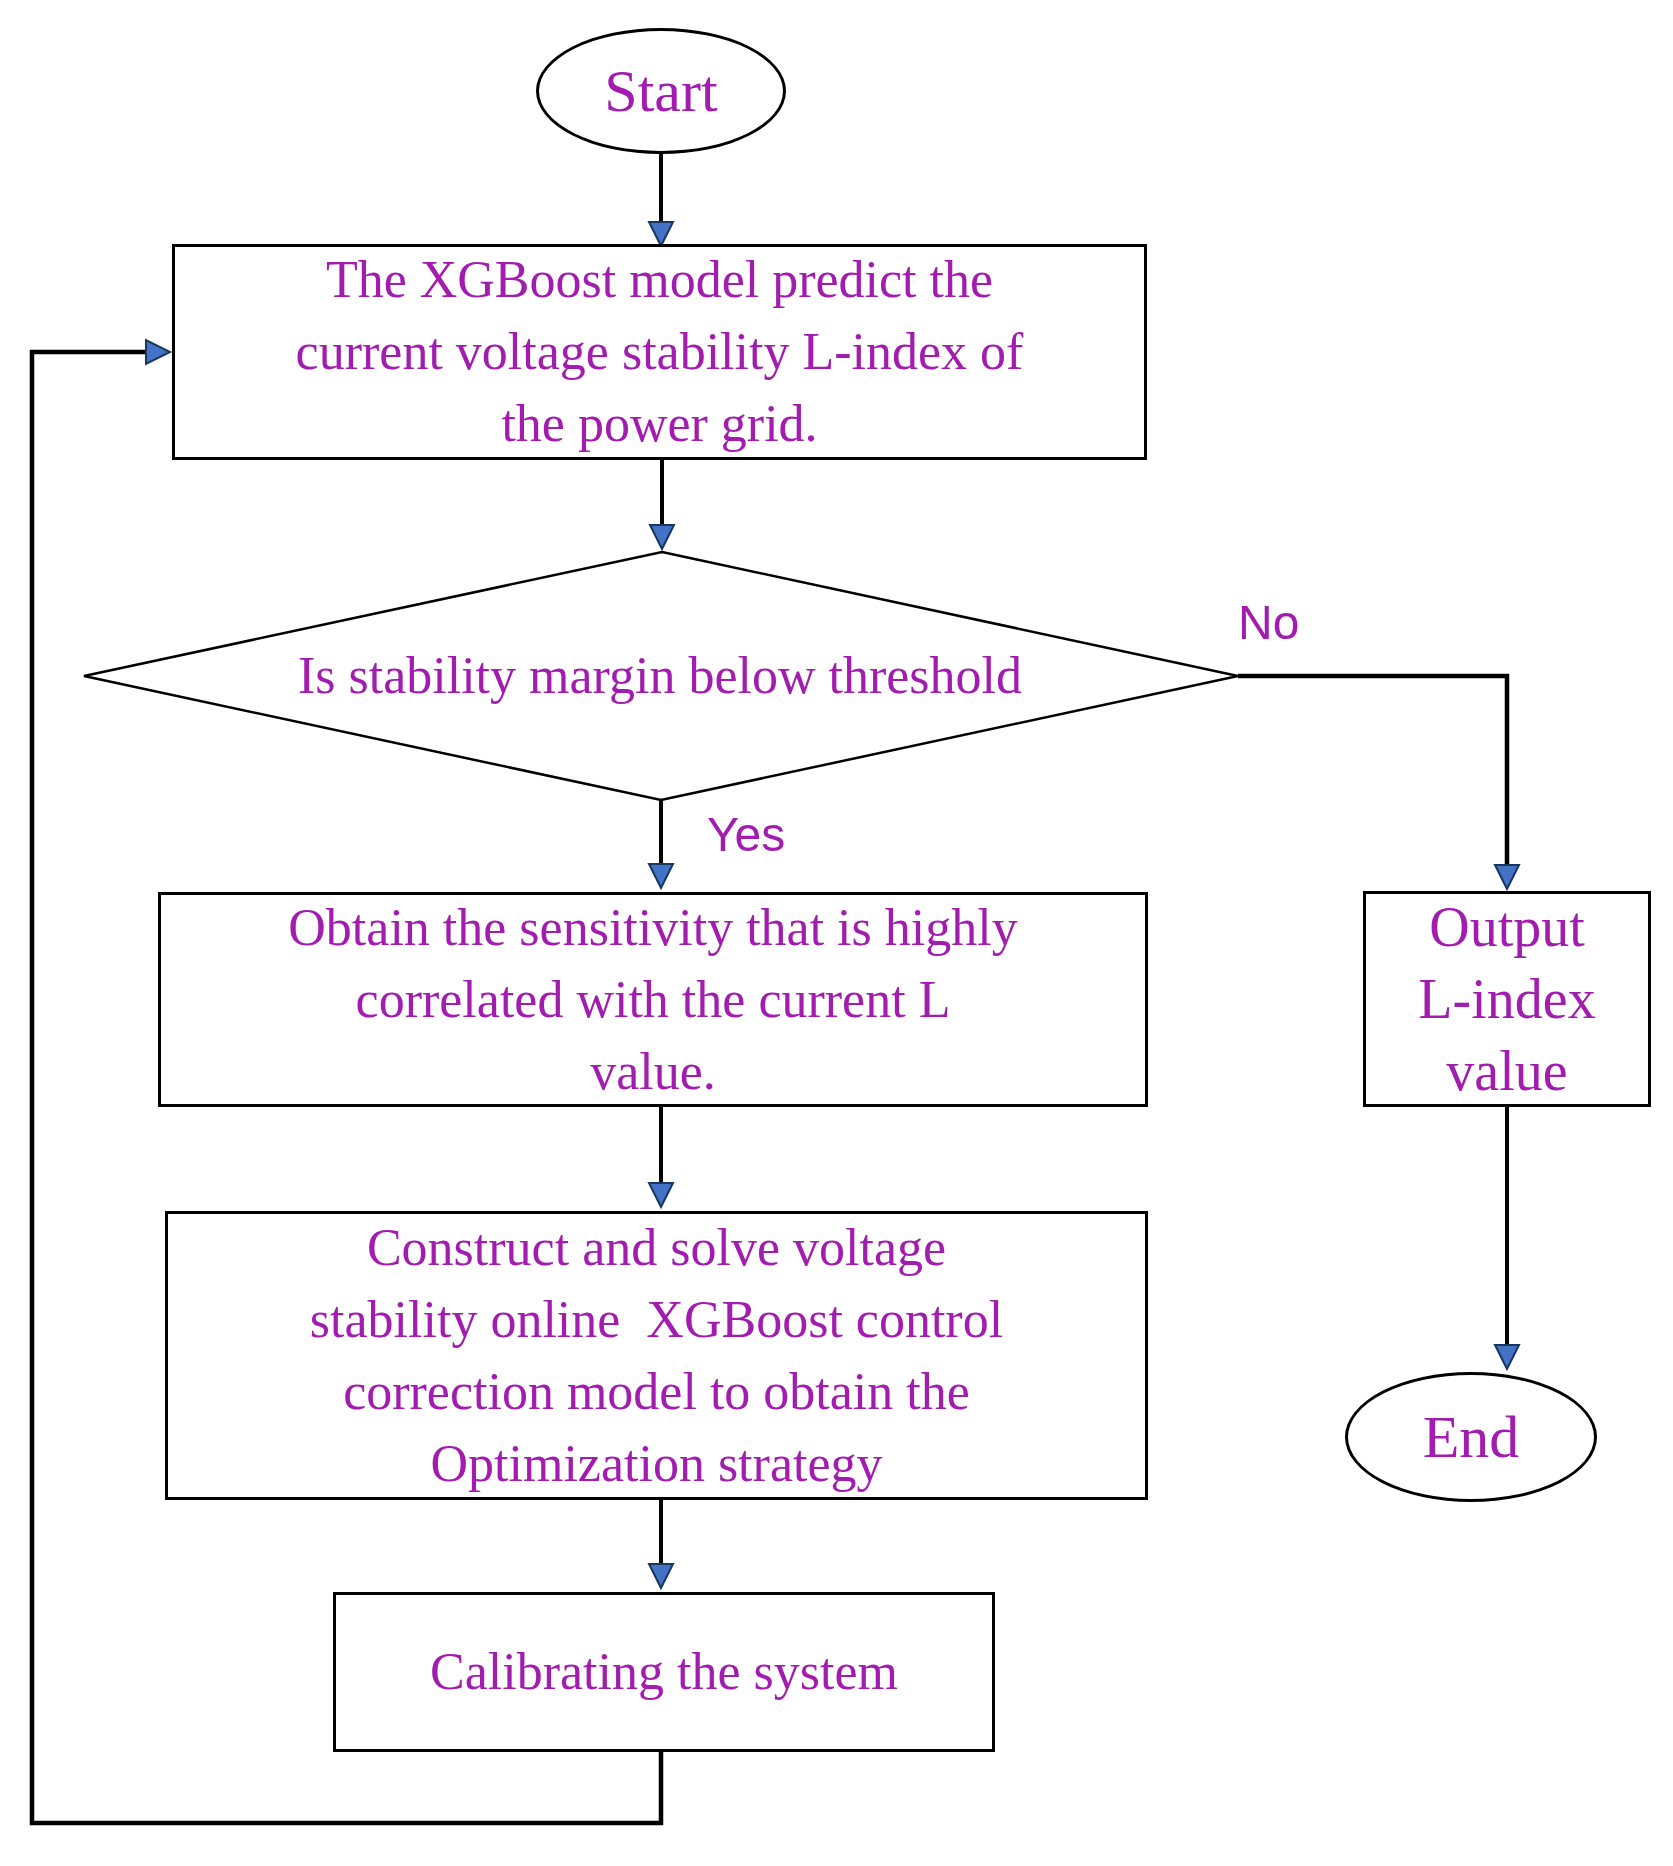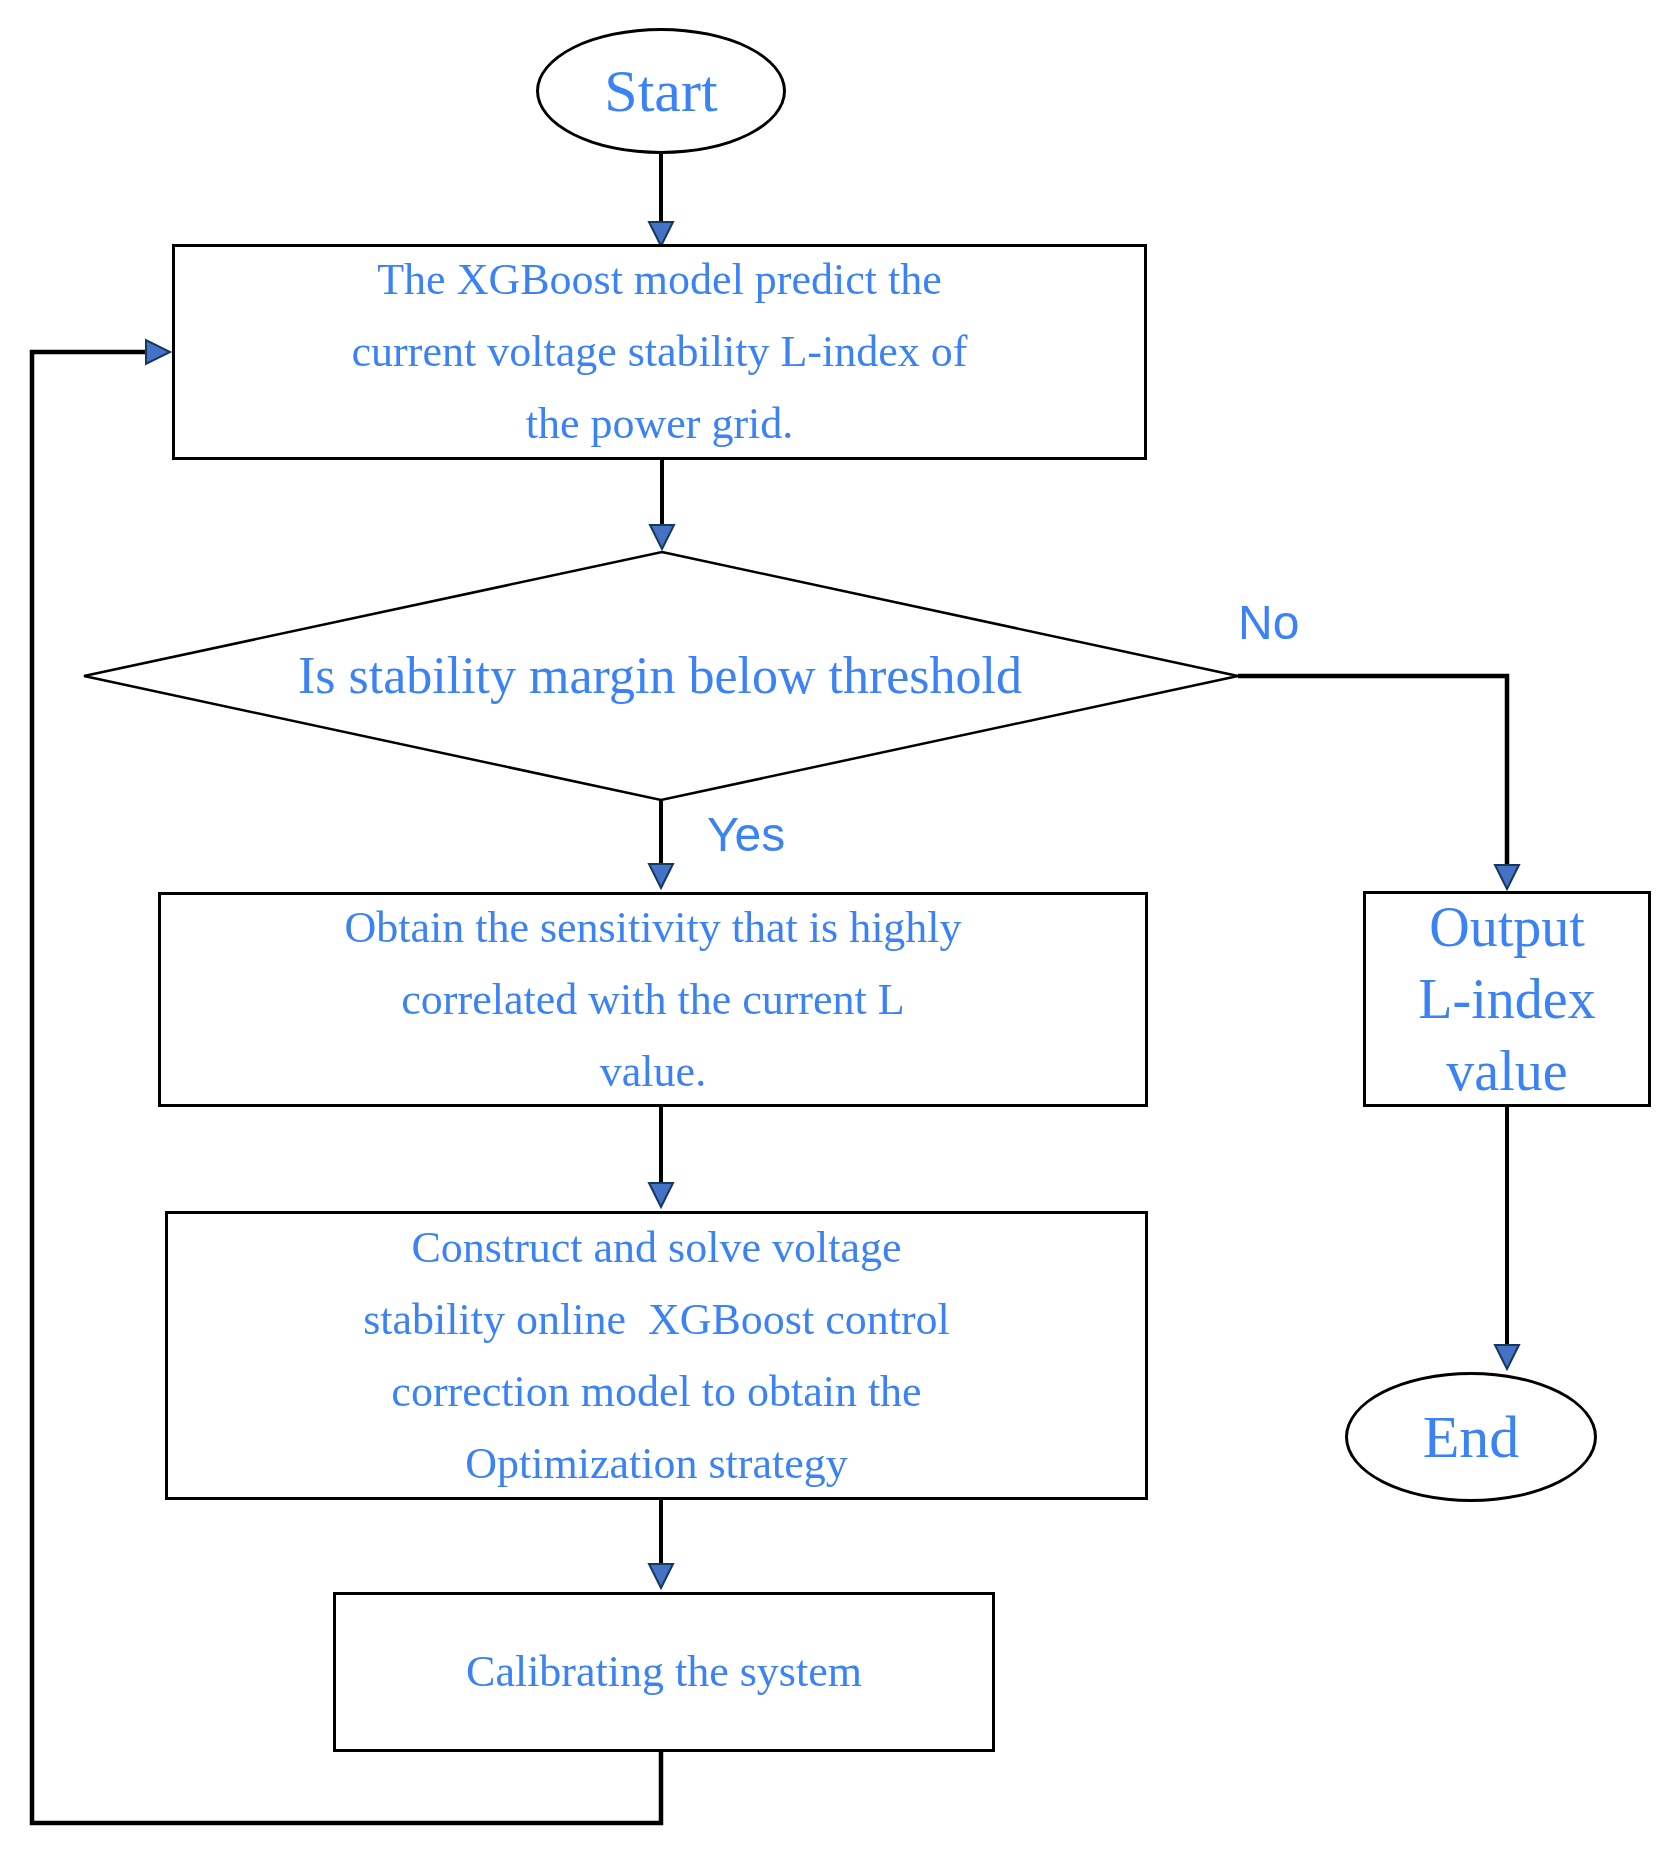--- a/index.html
+++ b/index.html
@@ -2,21 +2,21 @@
 <html><head>
 <meta charset="utf-8">
 <style>
   html, body { margin: 0; padding: 0; background: #ffffff; }
   .canvas {
     position: relative;
     width: 1673px;
     height: 1866px;
     background: #ffffff;
     font-family: "Liberation Serif", serif;
-    color: #3b82f6;
+    color: #a21caf;
     overflow: hidden;
     text-decoration: underline;
   }
   svg.wires {
     position: absolute;
     left: 0; top: 0;
     width: 1673px; height: 1866px;
   }
   .wire  { stroke: #000000; fill: none; }
   .shape { fill: #ffffff; stroke: #000000; }
@@ -26,21 +26,21 @@
     display: flex;
     flex-direction: column;
     align-items: center;
     justify-content: center;
     text-align: center;
     box-sizing: border-box;
     background: #ffffff;
   }
   .process {
     border: 3px solid #000000;
-    font-size: 44px;
+    font-size: 52px;
     line-height: 72px;
   }
   .terminator {
     border: 3px solid #000000;
     border-radius: 50%;
     font-size: 60px;
   }
   .line { white-space: pre; }
   .decision-label {
     position: absolute;

